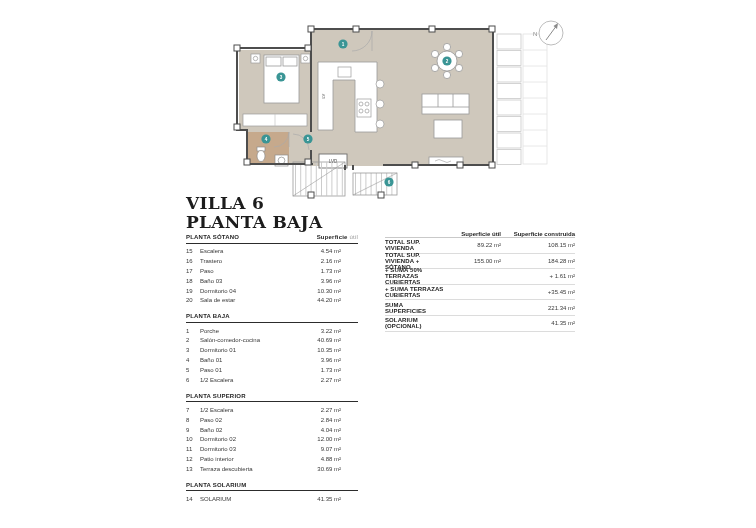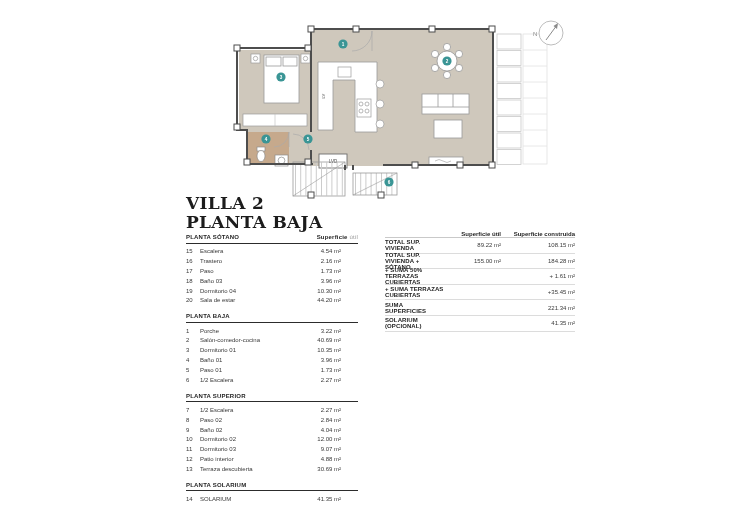--- a/index.html
+++ b/index.html
@@ -200,21 +200,21 @@
 
   <g>
     <circle cx="346" cy="29" r="12" fill="#ffffff" stroke="#b5b5b5" stroke-width="0.9"></circle>
     <line x1="341" y1="36" x2="352" y2="21" stroke="#8a8a8a" stroke-width="1"></line>
     <polygon points="353,19 348.5,22 352,25" fill="#8a8a8a"></polygon>
     <text x="328" y="31.5" font-size="6" fill="#8a8a8a" font-family="Liberation Sans,sans-serif">N</text>
   </g>
 </svg>
 
 <div class="title">
-  <div>VILLA 2</div>
+  <div>VILLA 6</div>
   <div>PLANTA BAJA</div>
 </div>
 
 <div class="ltable">
 
   <div class="lsec">
     <div class="lsec-head">
       <span>PLANTA SÓTANO</span>
       <span class="area-head"><b>Superficie</b><span class="light"> útil</span></span>
     </div>

